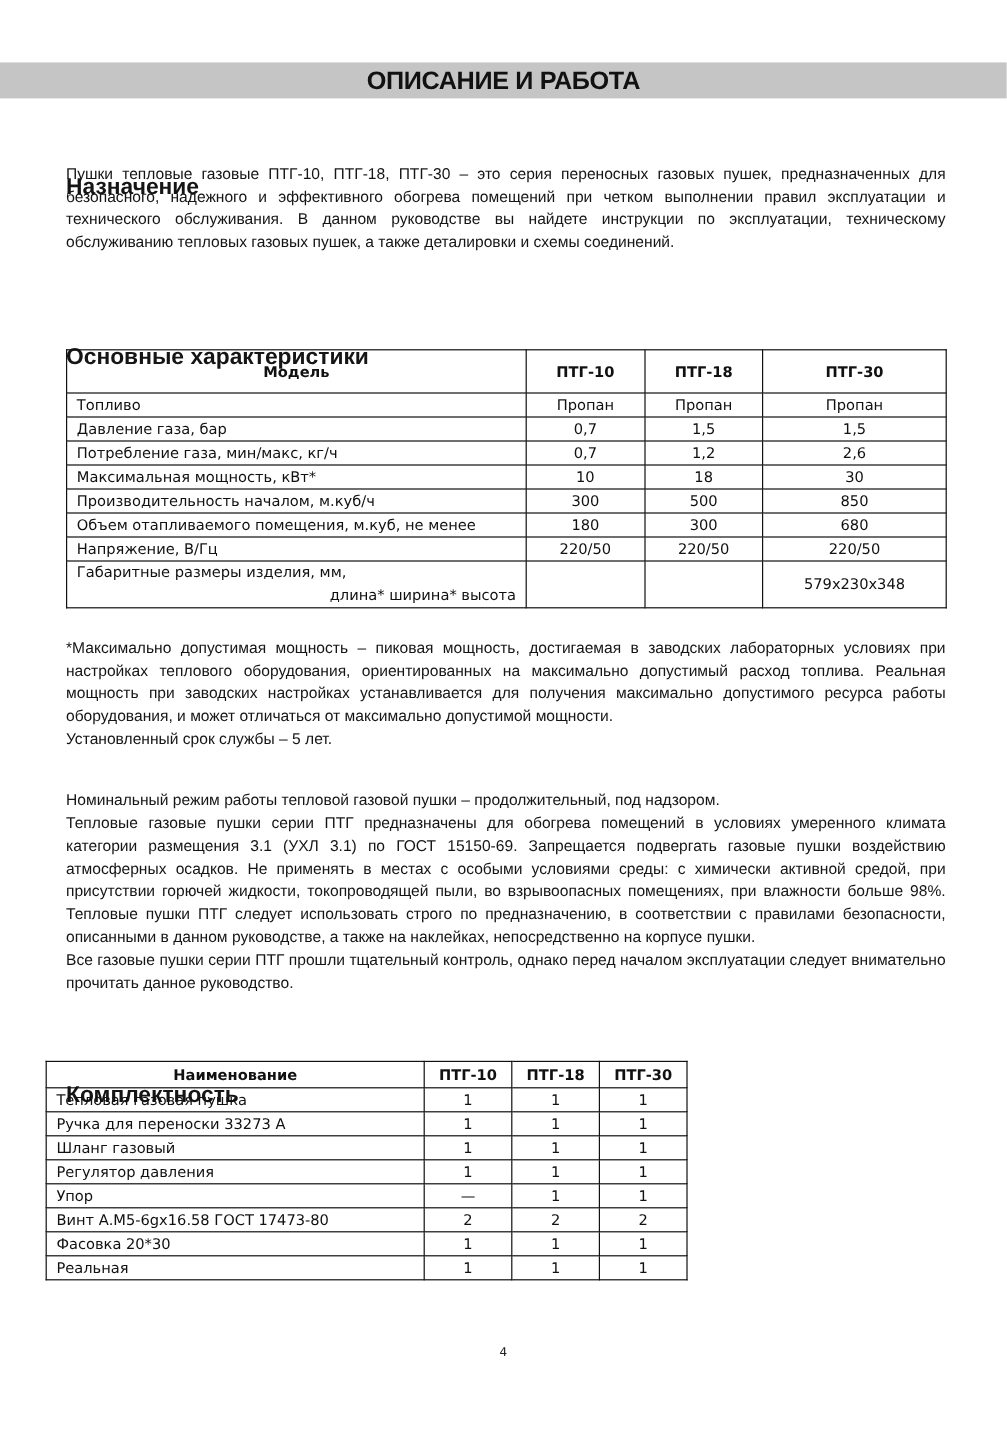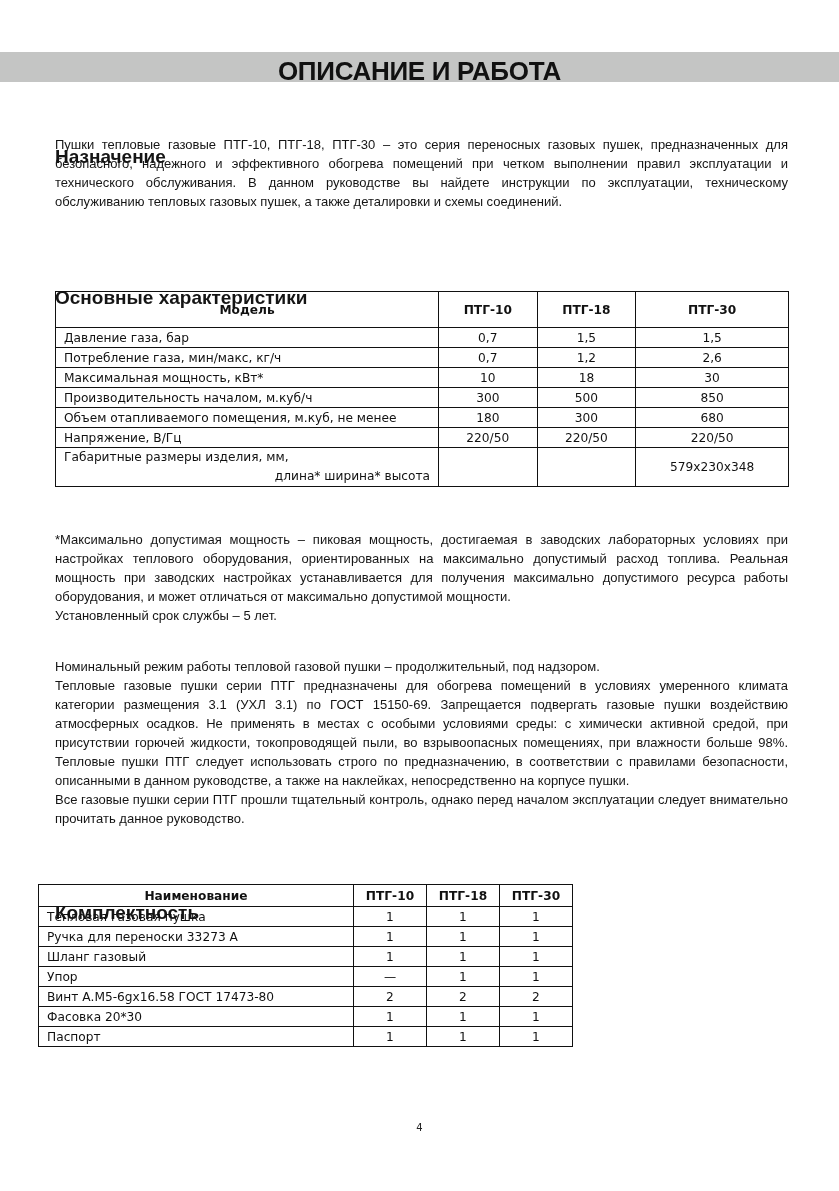--- a/index.html
+++ b/index.html
@@ -1,18 +1,18 @@
 <!DOCTYPE html>
 <html><head>
 <meta charset="utf-8">
 <style>
   html, body { margin: 0; padding: 0; background: #ffffff; }
   body { width: 839px; height: 1191px; position: relative; overflow: hidden; color: #111; font-family: "Liberation Sans", sans-serif; }
   .band { position: absolute; left: 0; top: 52px; width: 839px; height: 30px; background: #c4c5c4; }
-  .band-title { position: absolute; left: 0; width: 839px; top: 56px; text-align: center; font-family: "Liberation Sans", sans-serif; font-weight: bold; font-size: 26px; letter-spacing: -0.3px; color: #111; }
+  .band-title { position: absolute; left: 0; width: 839px; top: 56px; text-align: center; font-family: "Liberation Sans", sans-serif; font-weight: bold; font-size: 21px; letter-spacing: -0.3px; color: #111; }
   .h2 { position: absolute; left: 55px; font-family: "Liberation Sans", sans-serif; font-weight: bold; font-size: 19px; color: #151515; margin-top: 48px; }
   .para { position: absolute; left: 55px; width: 733px; font-family: "Liberation Sans", sans-serif; font-size: 13px; line-height: 19px; text-align: justify; color: #151515; }
   .para p { margin: 0; }
   .para .last { text-align-last: left; }
   table { position: absolute; border-collapse: collapse; font-family: "DejaVu Sans", sans-serif; color: #111; }
   td, th { border: 1px solid #111; padding: 0 8px; font-size: 12.2px; }
   th { font-weight: bold; text-align: center; }
   td.val { text-align: center; }
   #specs { left: 55px; top: 291px; width: 734px; }
   #specs th { height: 35px; font-size: 12.2px; }
@@ -41,20 +41,26 @@
 <table id="specs">
   <thead>
     <tr>
       <th class="c1">Модель</th>
       <th>ПТГ-10</th>
       <th>ПТГ-18</th>
       <th>ПТГ-30</th>
     </tr>
   </thead>
   <tbody id="specs-body">
+      <tr class="row">
+        <td class="c1">Топливо</td>
+        <td class="val">Пропан</td>
+        <td class="val">Пропан</td>
+        <td class="val">Пропан</td>
+      </tr>
       <tr class="row">
         <td class="c1">Давление газа, бар</td>
         <td class="val">0,7</td>
         <td class="val">1,5</td>
         <td class="val">1,5</td>
       </tr>
       <tr class="row">
         <td class="c1">Потребление газа, мин/макс, кг/ч</td>
         <td class="val">0,7</td>
         <td class="val">1,2</td>
@@ -131,39 +137,45 @@
         <td class="val">1</td>
         <td class="val">1</td>
       </tr>
       <tr class="row">
         <td class="c1">Шланг газовый</td>
         <td class="val">1</td>
         <td class="val">1</td>
         <td class="val">1</td>
       </tr>
       <tr class="row">
+        <td class="c1">Регулятор давления</td>
+        <td class="val">1</td>
+        <td class="val">1</td>
+        <td class="val">1</td>
+      </tr>
+      <tr class="row">
         <td class="c1">Упор</td>
         <td class="val">—</td>
         <td class="val">1</td>
         <td class="val">1</td>
       </tr>
       <tr class="row">
         <td class="c1">Винт А.М5-6gx16.58 ГОСТ 17473-80</td>
         <td class="val">2</td>
         <td class="val">2</td>
         <td class="val">2</td>
       </tr>
       <tr class="row">
         <td class="c1">Фасовка 20*30</td>
         <td class="val">1</td>
         <td class="val">1</td>
         <td class="val">1</td>
       </tr>
       <tr class="row">
-        <td class="c1">Паспорт</td>
+        <td class="c1">Реальная</td>
         <td class="val">1</td>
         <td class="val">1</td>
         <td class="val">1</td>
       </tr>
     </tbody>
 </table>
 
 <div class="page-num">4</div>
 
 </body></html>

